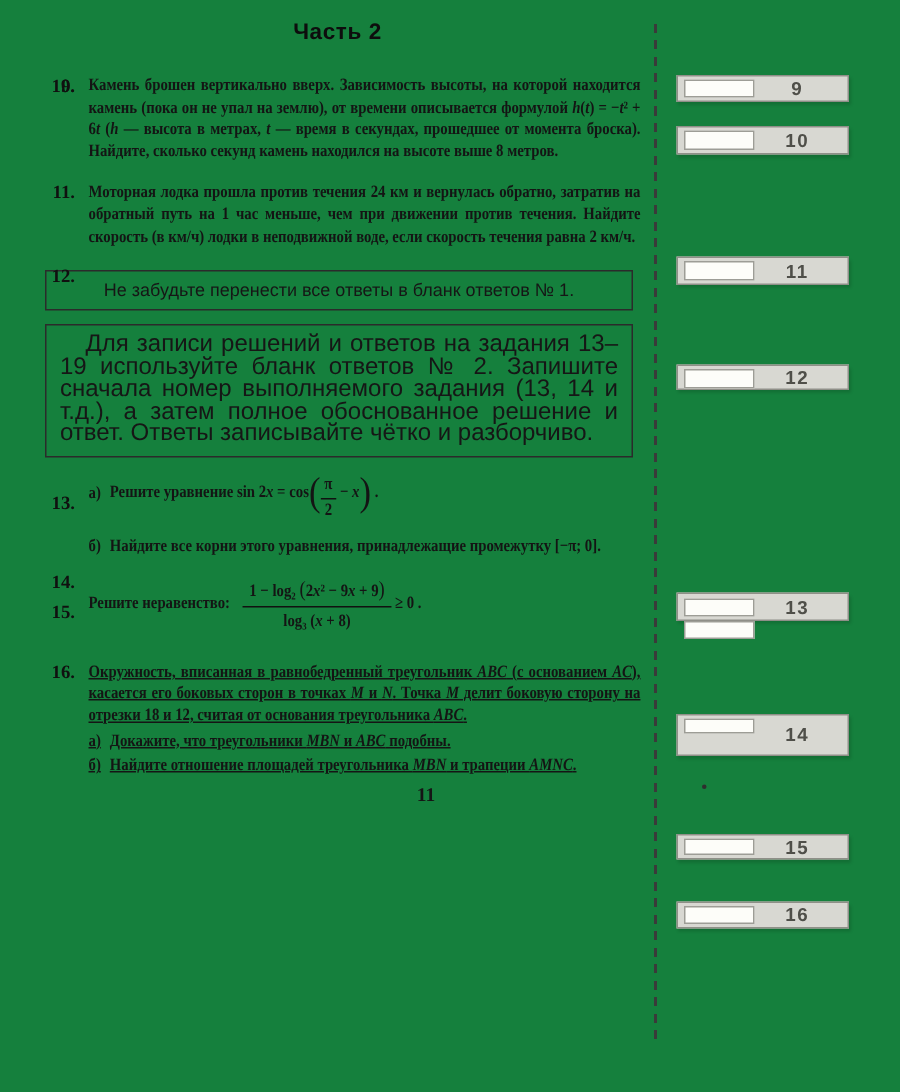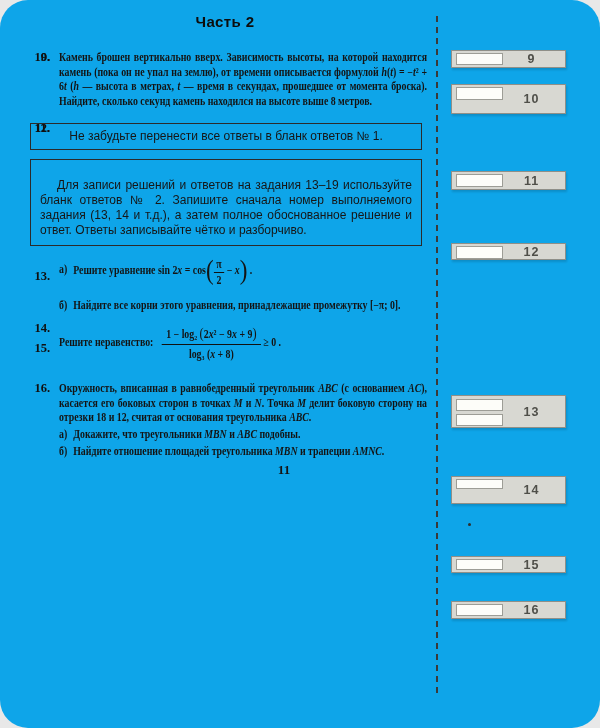--- a/index.html
+++ b/index.html
@@ -1,21 +1,20 @@
 <!DOCTYPE html>
 <html><head>
 <meta charset="utf-8">
 <style>
   * { margin:0; padding:0; box-sizing:border-box; }
   html,body { background:#e8e8e8; }
   .page {
     position:relative; width:600px; height:728px; margin:0 auto;
-    background:#0ea5e9; overflow:hidden; color:#151515;
+    background:#15803d; overflow:hidden; color:#151515;
     font-family:"Liberation Serif","DejaVu Serif",serif;
-    border-radius:28px;
   }
   
   .main-col { position:absolute; left:0; top:0; width:450px; }
   .part-title {
     margin-top:13px; text-align:center;
     font:bold 15px/18px "Liberation Sans","DejaVu Sans",sans-serif;
     letter-spacing:.4px; color:#0d0d0d;
   }
   .problem { position:relative; }
   .pnum {
@@ -43,21 +42,21 @@
   .bigfrac .bf-num { display:block; padding:0 5px 2px; border-bottom:1.3px solid #111; }
   .bigfrac .bf-den { display:block; padding-top:2px; }
   .midparen { font-size:14.5px; font-weight:normal; }
   .tail { vertical-align:middle; }
   
   .notice {
     margin-left:30px; width:392px; border:1.5px solid #2b2b2b;
     font-family:"Liberation Sans","DejaVu Sans",sans-serif; color:#161616;
   }
   .notice1 { padding:5px 4px 6px; text-align:center; font-size:12px; line-height:14px; }
-  .notice2 { padding:18px 9px 7px; text-align:justify; text-indent:17px; font-size:12px; line-height:14.8px; }
+  .notice2 { padding:6px 9px 7px; text-align:justify; text-indent:17px; font-size:16px; line-height:14.8px; }
   
   .page-num {
     padding-left:118px; text-align:center;
     font:bold 13px/16px "Liberation Serif",serif;
   }
   
   .divider {
     position:absolute; left:436px; top:16px; width:2px; height:679px;
     background:repeating-linear-gradient(180deg,#3a3a3a 0 6px,transparent 6px 11px);
   }
@@ -77,21 +76,21 @@
     color:#4f4f49; letter-spacing:1px;
   }
   .stray-mark {
     position:absolute; left:468px; top:523px; width:3px; height:3px;
     background:#2e2e2e; border-radius:50%;
   }
   
   .b-p9{margin-top:19px;} .b-p10{margin-top:13px;} .b-p11{margin-top:13px;}
   .b-p12{margin-top:12px;} .b-n1{margin-top:15px;} .b-n2{margin-top:9px;}
   .b-p13{margin-top:13px;} .b-p14{margin-top:9px;} .b-p15{margin-top:12px;}
-  .b-p16{margin-top:9px;} .b-pn{margin-top:4px;}
+  .b-p16{margin-top:9px;text-decoration:underline;} .b-pn{margin-top:4px;}
   .mt5{margin-top:5px;} .mt3{margin-top:3px;} .mt2{margin-top:2px;}
 </style>
 </head>
 <body>
 
 <div class="page">
 
   <div class="main-col">
 
     <div class="part-title">Часть 2</div>
@@ -102,20 +101,23 @@
 
     <div class="problem b-p10">
       <span class="pnum">10.</span>
       <div class="pbody">
           <p class="ptxt cond"><span>Камень брошен вертикально вверх. Зависимость высоты, на которой находится камень (пока он не упал на землю), от времени описывается формулой </span><i>h</i><span>(</span><i>t</i><span>) = −</span><i>t</i><span>² + 6</span><i>t</i><span> (</span><i>h</i><span> — высота в метрах, </span><i>t</i><span> — время в секундах, прошедшее от момента броска). Найдите, сколько секунд камень находился на высоте выше 8 метров.</span></p>
         </div>
     </div>
 
     <div class="problem b-p11">
       <span class="pnum">11.</span>
+      <div class="pbody">
+          <p class="ptxt cond"><span>Моторная лодка прошла против течения 24 км и вернулась обратно, затратив на обратный путь на 1 час меньше, чем при движении против течения. Найдите скорость (в км/ч) лодки в неподвижной воде, если скорость течения равна 2 км/ч.</span></p>
+        </div>
     </div>
 
     <div class="problem b-p12">
       <span class="pnum">12.</span>
     </div>
 
     <div class="notice notice1 b-n1"><span>Не забудьте перенести все ответы в бланк ответов № 1.</span></div>
 
     <div class="notice notice2 b-n2"><span>Для записи решений и ответов на задания 13–19 используйте бланк ответов № 2. Запишите сначала номер выполняемого задания (13, 14 и т.д.), а затем полное обоснованное решение и ответ. Ответы записывайте чётко и разборчиво.</span></div>
 
@@ -150,33 +152,33 @@
     <div class="page-num b-pn">11</div>
   </div>
 
   <div class="divider"></div>
 
   <div>
     <div class="answer-box" style="top:50px;">
       <span class="answer-cell"></span>
       <span class="answer-label">9</span>
     </div>
-    <div class="answer-box" style="top:84px;height:30px;padding-left:44px;">
+    <div class="answer-box" style="top:84px;height:19px;padding-left:44px;">
       <span class="answer-cell" style="height:13px;"></span>
       <span class="answer-label">10</span>
     </div>
     <div class="answer-box" style="top:171px;height:19px;">
       <span class="answer-cell" style="height:13px;"></span>
       <span class="answer-label">11</span>
     </div>
     <div class="answer-box" style="top:243px;height:17px;">
       <span class="answer-cell" style="height:13px;"></span>
       <span class="answer-label">12</span>
     </div>
-    <div class="answer-box" style="top:395px;height:33px;padding-left:44px;">
+    <div class="answer-box" style="top:395px;height:19px;padding-left:44px;">
       <span class="answer-cell" style="top:3px;height:12px;"></span>
       <span class="answer-cell" style="top:18px;height:12px;"></span>
       <span class="answer-label">13</span>
     </div>
     <div class="answer-box" style="top:476px;height:28px;">
       <span class="answer-cell" style="height:10px;"></span>
       <span class="answer-label">14</span>
     </div>
     <div class="answer-box" style="top:556px;height:17px;">
       <span class="answer-cell" style="height:11px;"></span>

